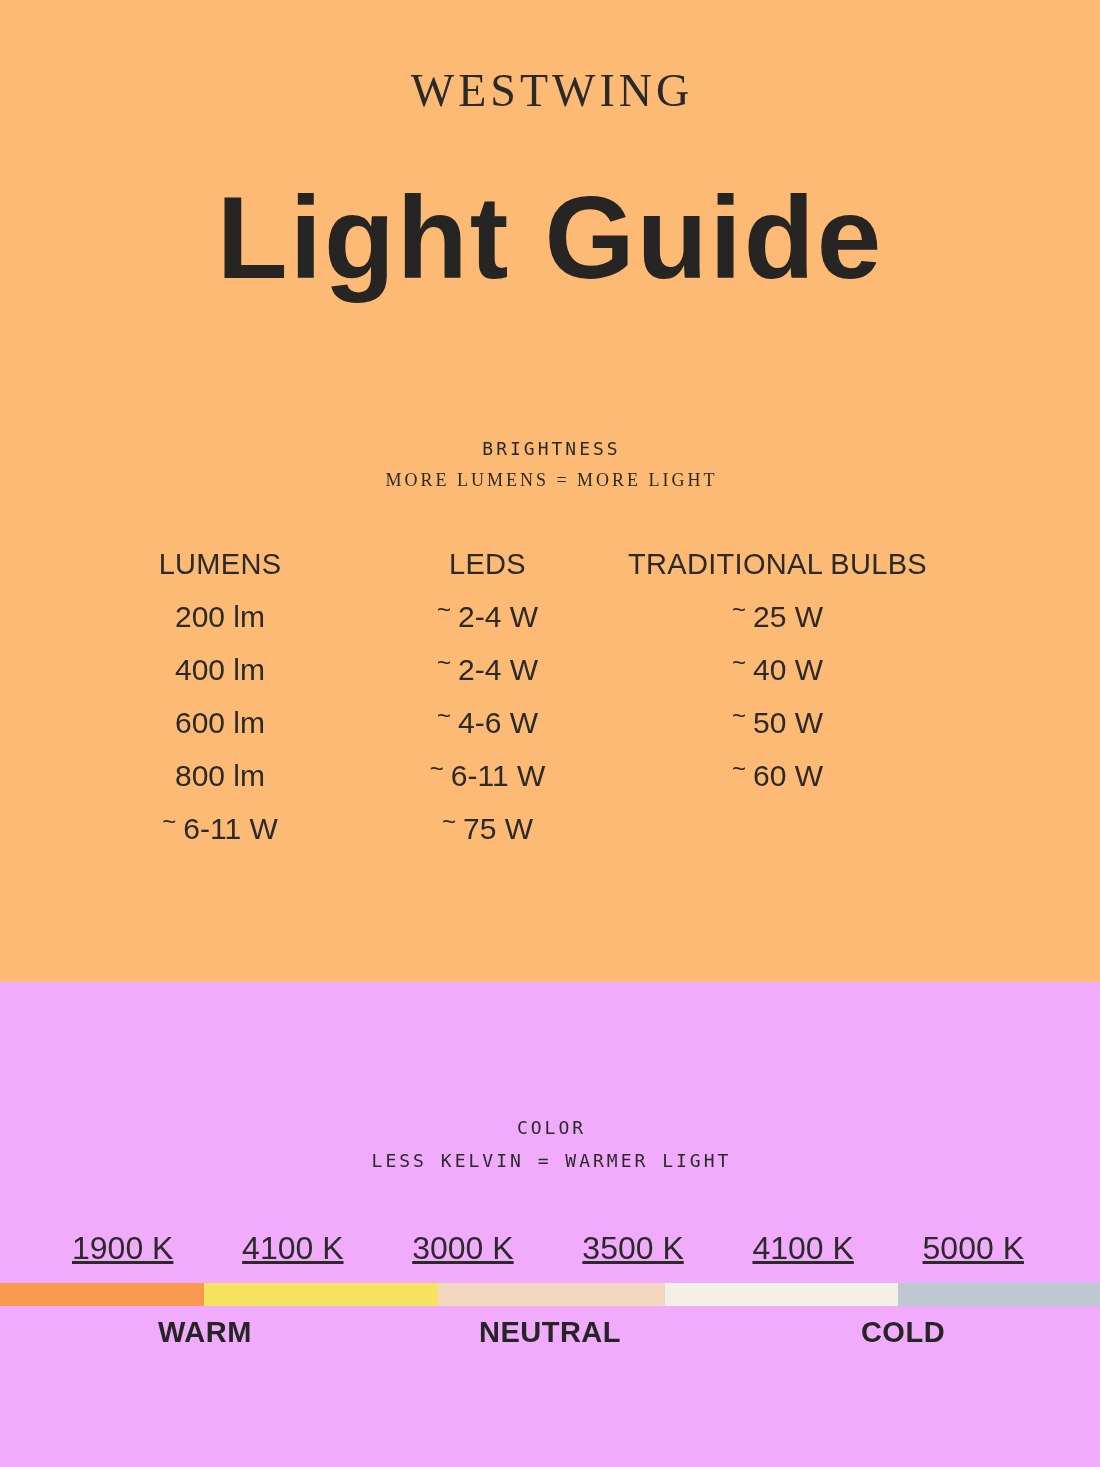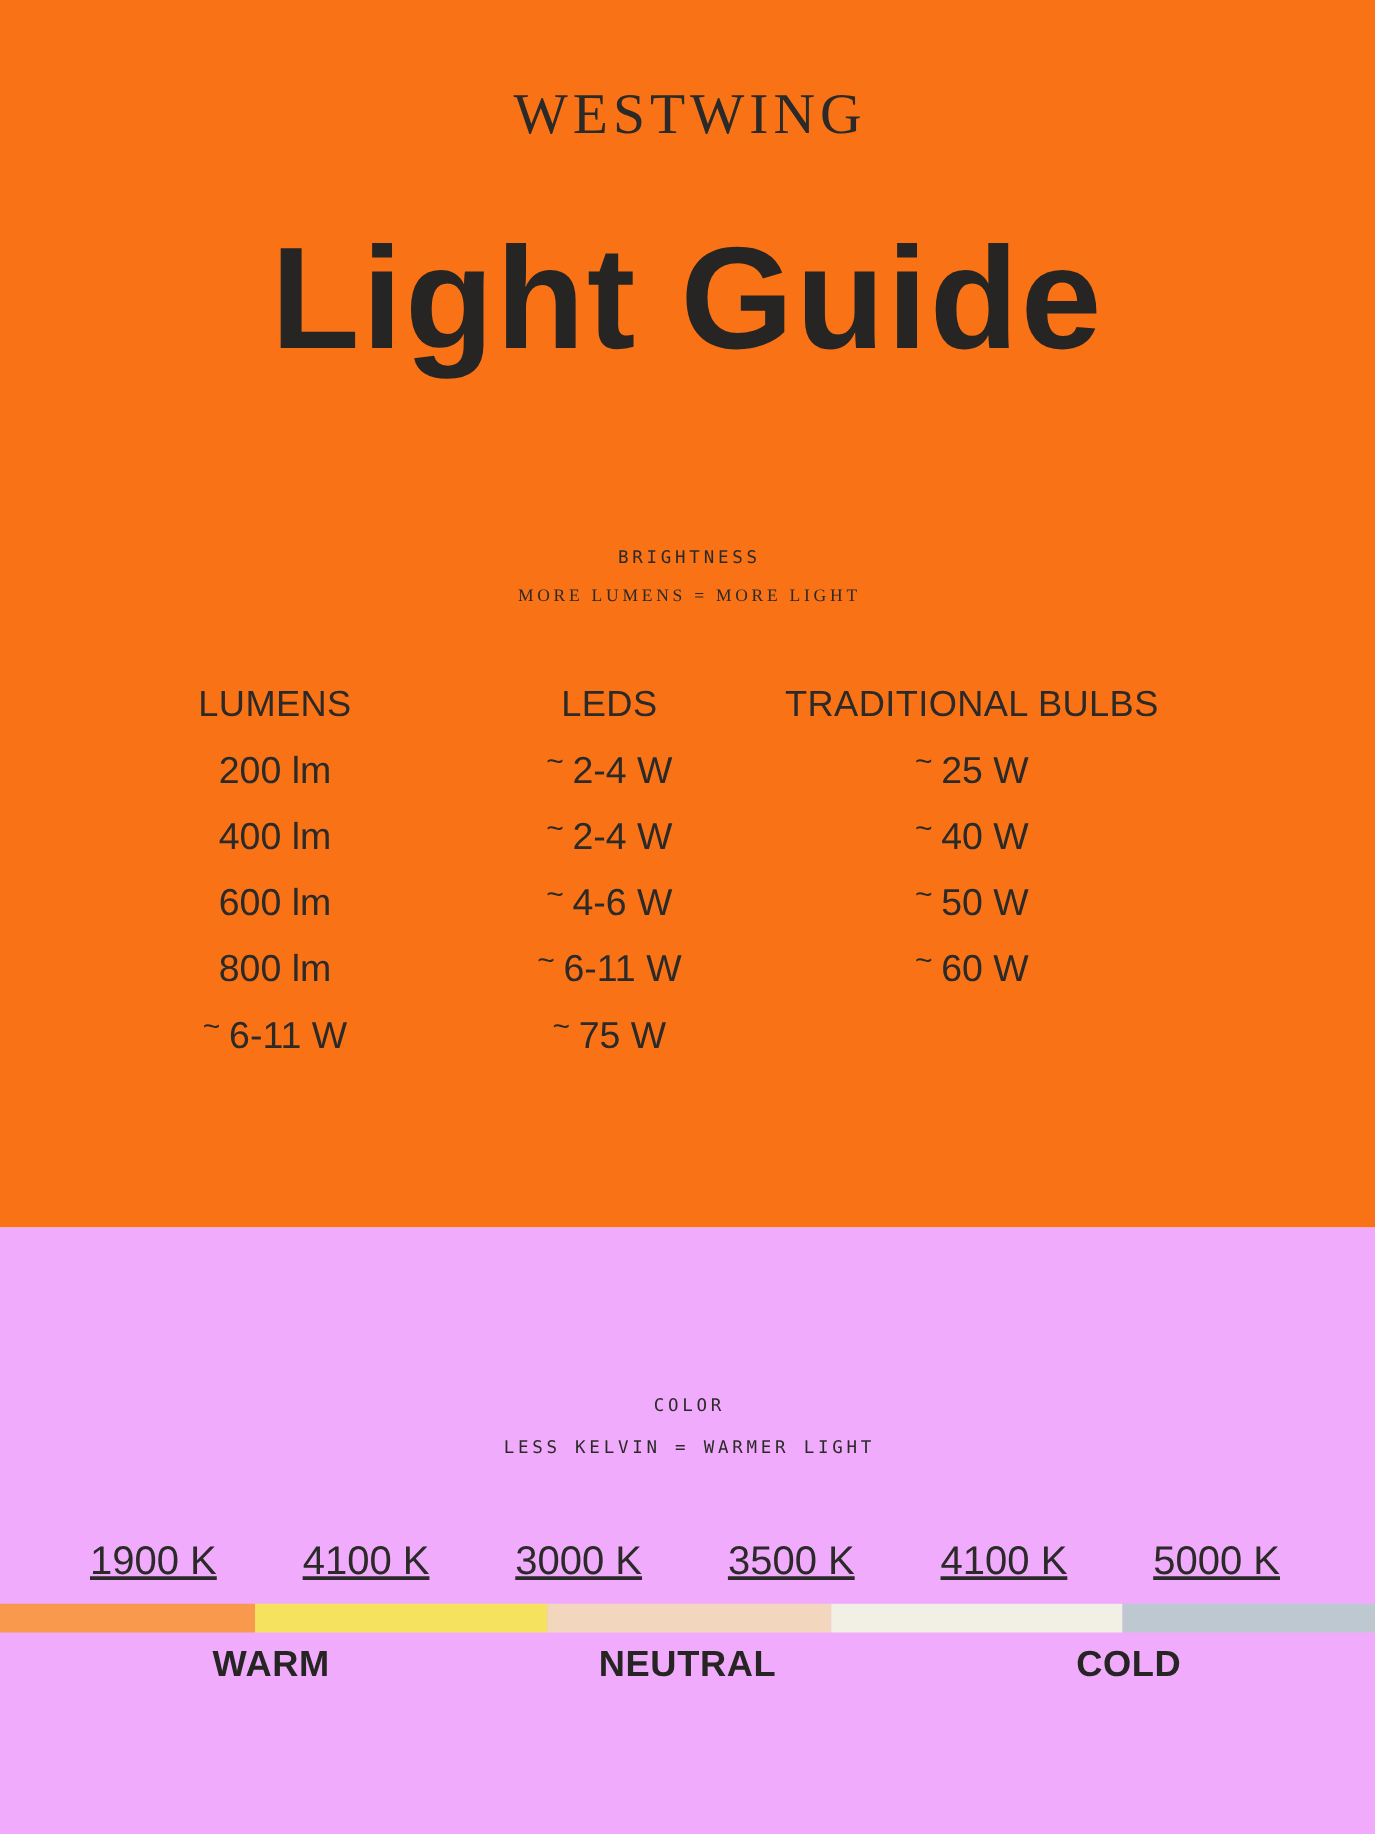--- a/index.html
+++ b/index.html
@@ -40,21 +40,21 @@
     font-size: 116px; font-weight: 700; line-height: 1.0;
     letter-spacing: 2px;
     color: #262523;
   }
 
   
   .mono-line {
     position: absolute; left: 0; width: 100%;
     text-align: center;
     font-family: "DejaVu Sans Mono", "Liberation Mono", monospace;
-    font-size: 14px; font-weight: 500;
+    font-size: 18px; font-weight: 500;
     letter-spacing: 3px; text-indent: 3px;
     color: #2b2a28;
     white-space: pre;
   }
   .brightness-heading { top: 438px; }
   .brightness-subheading { top: 470px; font-family: Liberation Serif, serif; }
   .color-heading { top: 135px; }
   .color-subheading { top: 168px; }
 
   
@@ -101,28 +101,28 @@
   .scale-seg:nth-child(3) { width: 20.7%; }
   .scale-seg:nth-child(4) { width: 21.1%; }
   .scale-seg:nth-child(5) { width: 18.4%; }
 
   .temp-label {
     position: absolute; top: 334px;
     transform: translateX(-50%);
     font-size: 29px; font-weight: 700; letter-spacing: 0.5px;
     color: #262523;
   }
-  .temp-warm    { left: 217px; }
+  .temp-warm    { left: 205px; }
   .temp-neutral { left: 550px; }
   .temp-cold    { left: 903px; }
 </style>
 </head>
 <body style="color: rgb(43, 42, 40);">
 
-<div class="section-top" style="background: #f97316;">
+<div class="section-top" style="background: #fdba74;">
 
   <div class="brand">WESTWING</div>
 
   <h1 class="page-title" style="margin:0;">Light Guide</h1>
 
   <div class="mono-line brightness-heading">BRIGHTNESS</div>
   <div class="mono-line brightness-subheading">MORE LUMENS = MORE LIGHT</div>
 
   <div class="bulb-table">
 

